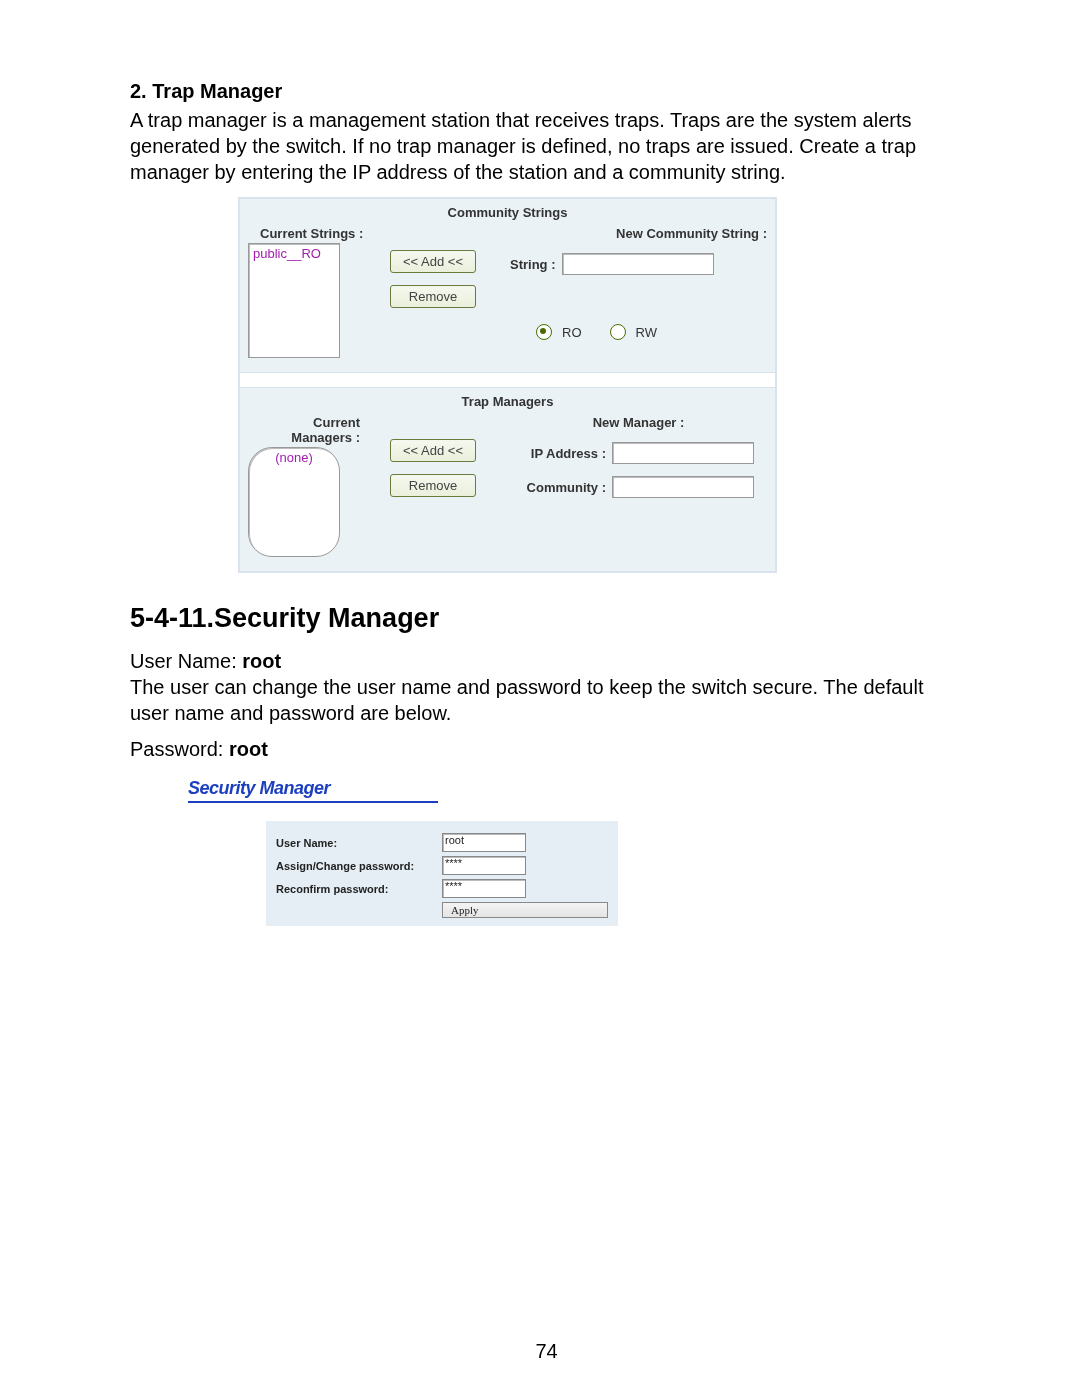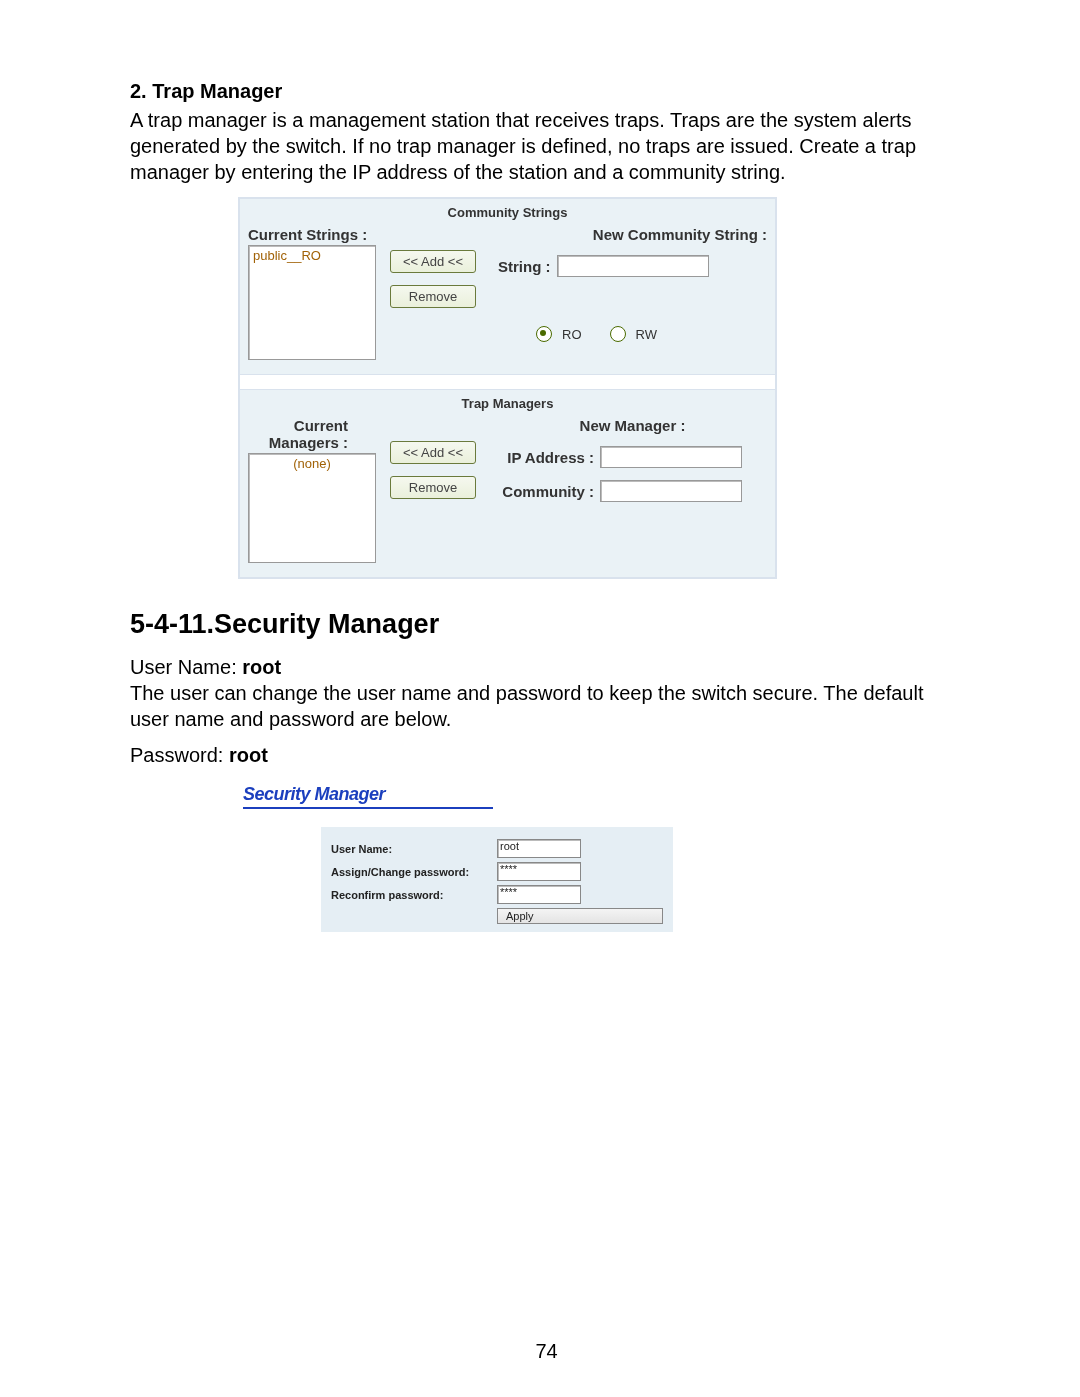--- a/index.html
+++ b/index.html
@@ -42,36 +42,36 @@
     text-align: center;
     font-weight: bold;
     padding: 6px 0 2px;
   }
   .ui-panel .sec-body {
     display: flex;
     padding: 4px 8px 14px 8px;
     gap: 10px;
   }
   .col { display: flex; flex-direction: column; }
-  .label-bold { font-weight: bold; font-size: 15px; }
+  .label-bold { font-weight: bold; font-size: 13px; margin-left: 12px; }
   .listbox {
-    width: 128px;
+    width: 92px;
     height: 115px;
     background: #fff;
     border: 1px solid #999;
     box-shadow: inset 1px 1px 0 #bbb;
     padding: 2px 4px;
     font-size: 13px;
     font-family: Helvetica, Arial, sans-serif;
-    color: #a16207;
+    color: #a21caf;
     margin-top: 2px;
     box-sizing: border-box;
     text-align: left;
   }
-  .listbox.tm { height: 110px; text-align: center;}
+  .listbox.tm { height: 110px; text-align: center; border-radius: 24px;}
   .btn {
     display: inline-block;
     background: linear-gradient(#f5f8ef,#eaf0db);
     border: 1px solid #6a7a3c;
     border-radius: 3px;
     padding: 3px 12px;
     font-size: 13px;
     color: #444;
     font-family: Helvetica, Arial, sans-serif;
     cursor: pointer;
@@ -95,42 +95,42 @@
   }
   .radio.checked::after {
     content:""; position:absolute; left:3px; top:3px; width:6px; height:6px;
     background:#4a6b00; border-radius:50%;
   }
   .spacer-bar { height: 14px; background: #fff; border-top:1px solid #d9e2ed; border-bottom:1px solid #d9e2ed;}
   .tm-left-label { width: 96px; text-align: right; font-weight: bold; }
   
   .section-head { font-weight: bold; font-size: 27px; margin: 16px 0 14px 0; }
   
-  .sm-wrap { width: 480px; margin: 16px 0 0 113px; font-family: Verdana, Arial, sans-serif; }
+  .sm-wrap { width: 480px; margin: 16px 0 0 58px; font-family: Verdana, Arial, sans-serif; }
   .sm-title {
     color: #1b3fbe; font-weight: bold; font-size: 18px;
     border-bottom: 2px solid #1b3fbe; padding-bottom: 2px; width: 250px;
     letter-spacing: -0.5px; font-style: italic;
   }
   .sm-panel {
     background: #e5eef4; margin-top: 18px; padding: 8px 10px; width: 332px; margin-left: 78px;
     font-size: 11px; color: #222;
   }
   .sm-row { display:flex; align-items:center; margin: 4px 0; }
   .sm-row .lbl { width: 166px; font-weight: bold; }
   .sm-input {
     background:#fff; border:1px solid #888; box-shadow: inset 1px 1px 0 #bbb;
     height: 17px; width: 78px; font-size: 11px; padding: 0 2px;
     font-family: Helvetica, Arial, sans-serif;
   }
   .sm-apply {
     background: linear-gradient(#f4f4f4,#e4e4e4);
     border: 1px solid #888; font-size: 11px; padding: 1px 8px;
     margin-left: 166px; margin-top: 2px; cursor: pointer;
-    font-family: Liberation Sans, sans-serif;
+    font-family: Liberation Serif, serif;
   }
   .page-num {
     position: absolute; bottom: 34px; left: 13px; right: 0; text-align: center;
     font-size: 20px;
   }
 </style>
 </head>
 <body>
 
 <div class="page">

